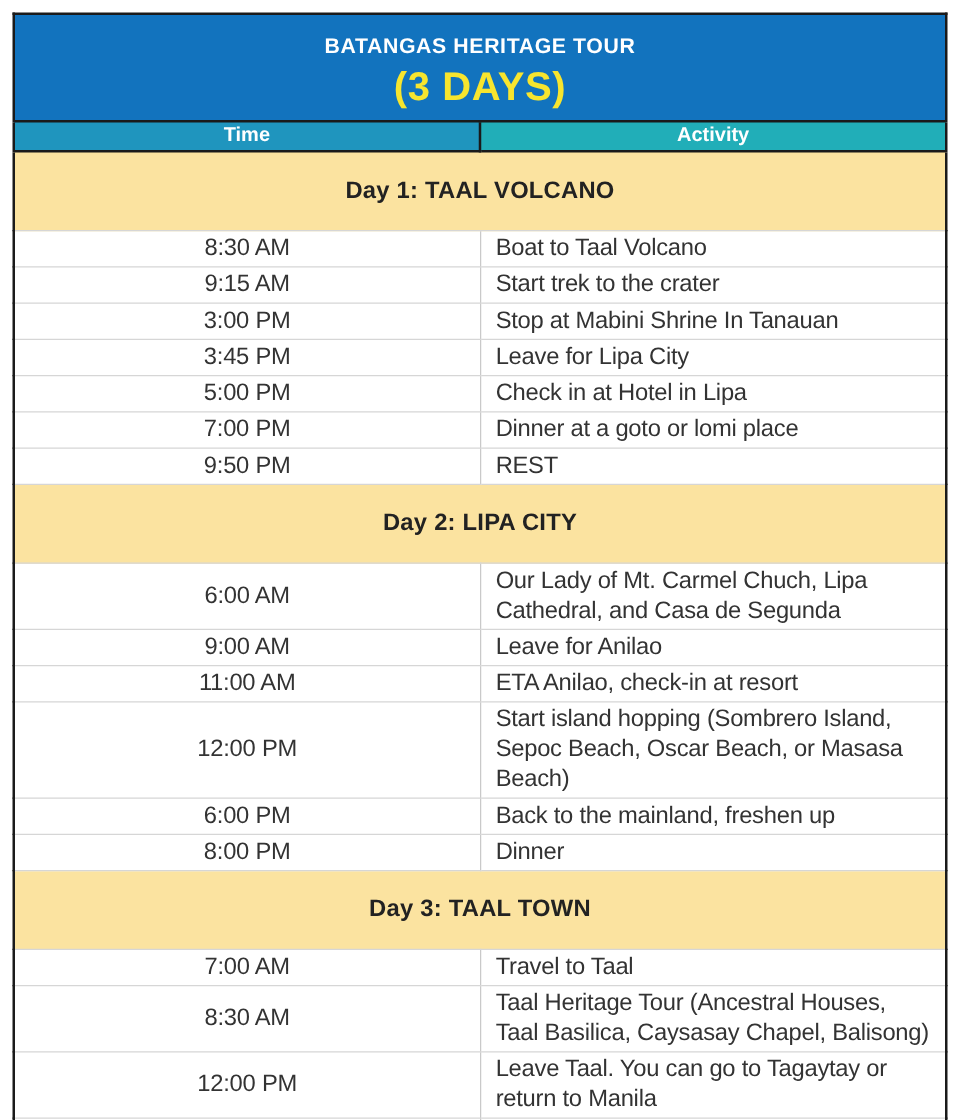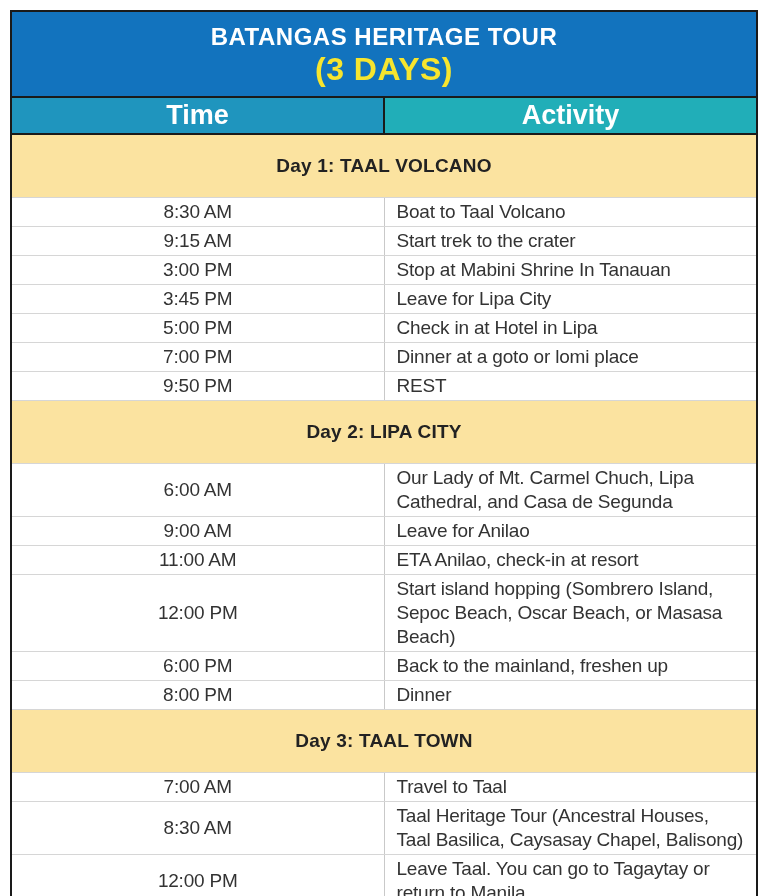--- a/index.html
+++ b/index.html
@@ -32,37 +32,37 @@
   
   td.title-cell{
     background:var(--blue);
     border-bottom:2px solid var(--border-dark);
     text-align:center;
     padding:10px 0 12px 0;
     height:78px;
   }
   .title-line1{
     color:#ffffff;
-    font-size:24px;
+    font-size:17px;
     font-weight:bold;
     letter-spacing:0.5px;
     line-height:30px;
   }
   .title-line2{
     color:var(--title-yellow);
     font-size:32px;
     font-weight:bold;
     letter-spacing:0.5px;
     line-height:30px;
     margin-top:2px;
   }
   
   tr.col-header-row td{
     color:#ffffff;
-    font-size:27px;
+    font-size:16px;
     font-weight:bold;
     text-align:center;
     height:19px;
     padding:2px 0;
     border-bottom:2px solid var(--border-dark);
   }
   td.time-head{
     background:var(--time-teal);
     border-right:2px solid var(--border-dark);
     width:180px;

